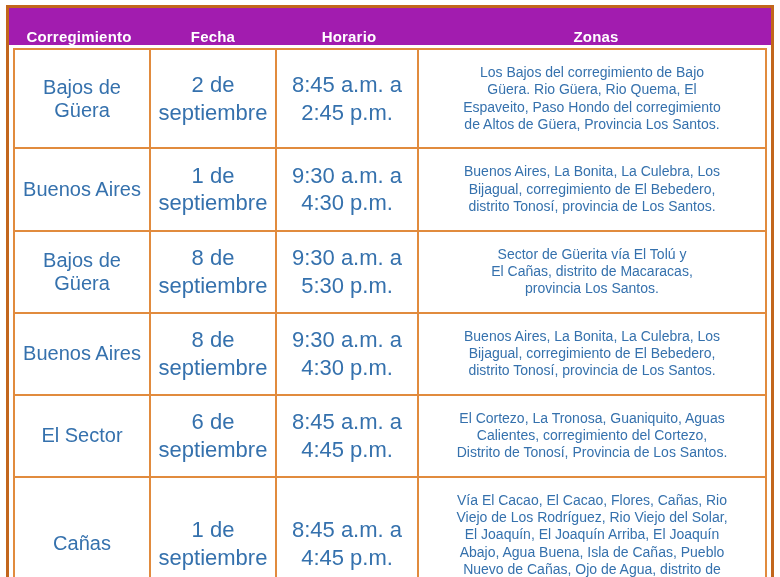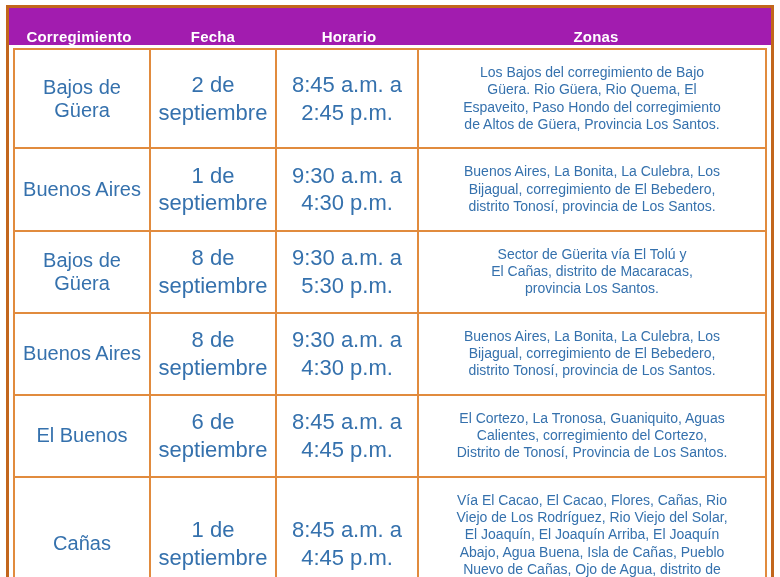--- a/index.html
+++ b/index.html
@@ -127,21 +127,21 @@
           <td class="corr">Buenos Aires</td>
           <td class="fecha">8 de
 septiembre</td>
           <td class="hora">9:30 a.m. a
 4:30 p.m.</td>
           <td class="zonas">Buenos Aires, La Bonita, La Culebra, Los
 Bijagual, corregimiento de El Bebedero,
 distrito Tonosí, provincia de Los Santos.</td>
         </tr>
         <tr>
-          <td class="corr">El Buenos</td>
+          <td class="corr">El Sector</td>
           <td class="fecha">6 de
 septiembre</td>
           <td class="hora">8:45 a.m. a
 4:45 p.m.</td>
           <td class="zonas">El Cortezo, La Tronosa, Guaniquito, Aguas
 Calientes, corregimiento del Cortezo,
 Distrito de Tonosí, Provincia de Los Santos.</td>
         </tr>
         <tr>
           <td class="corr">Cañas</td>

